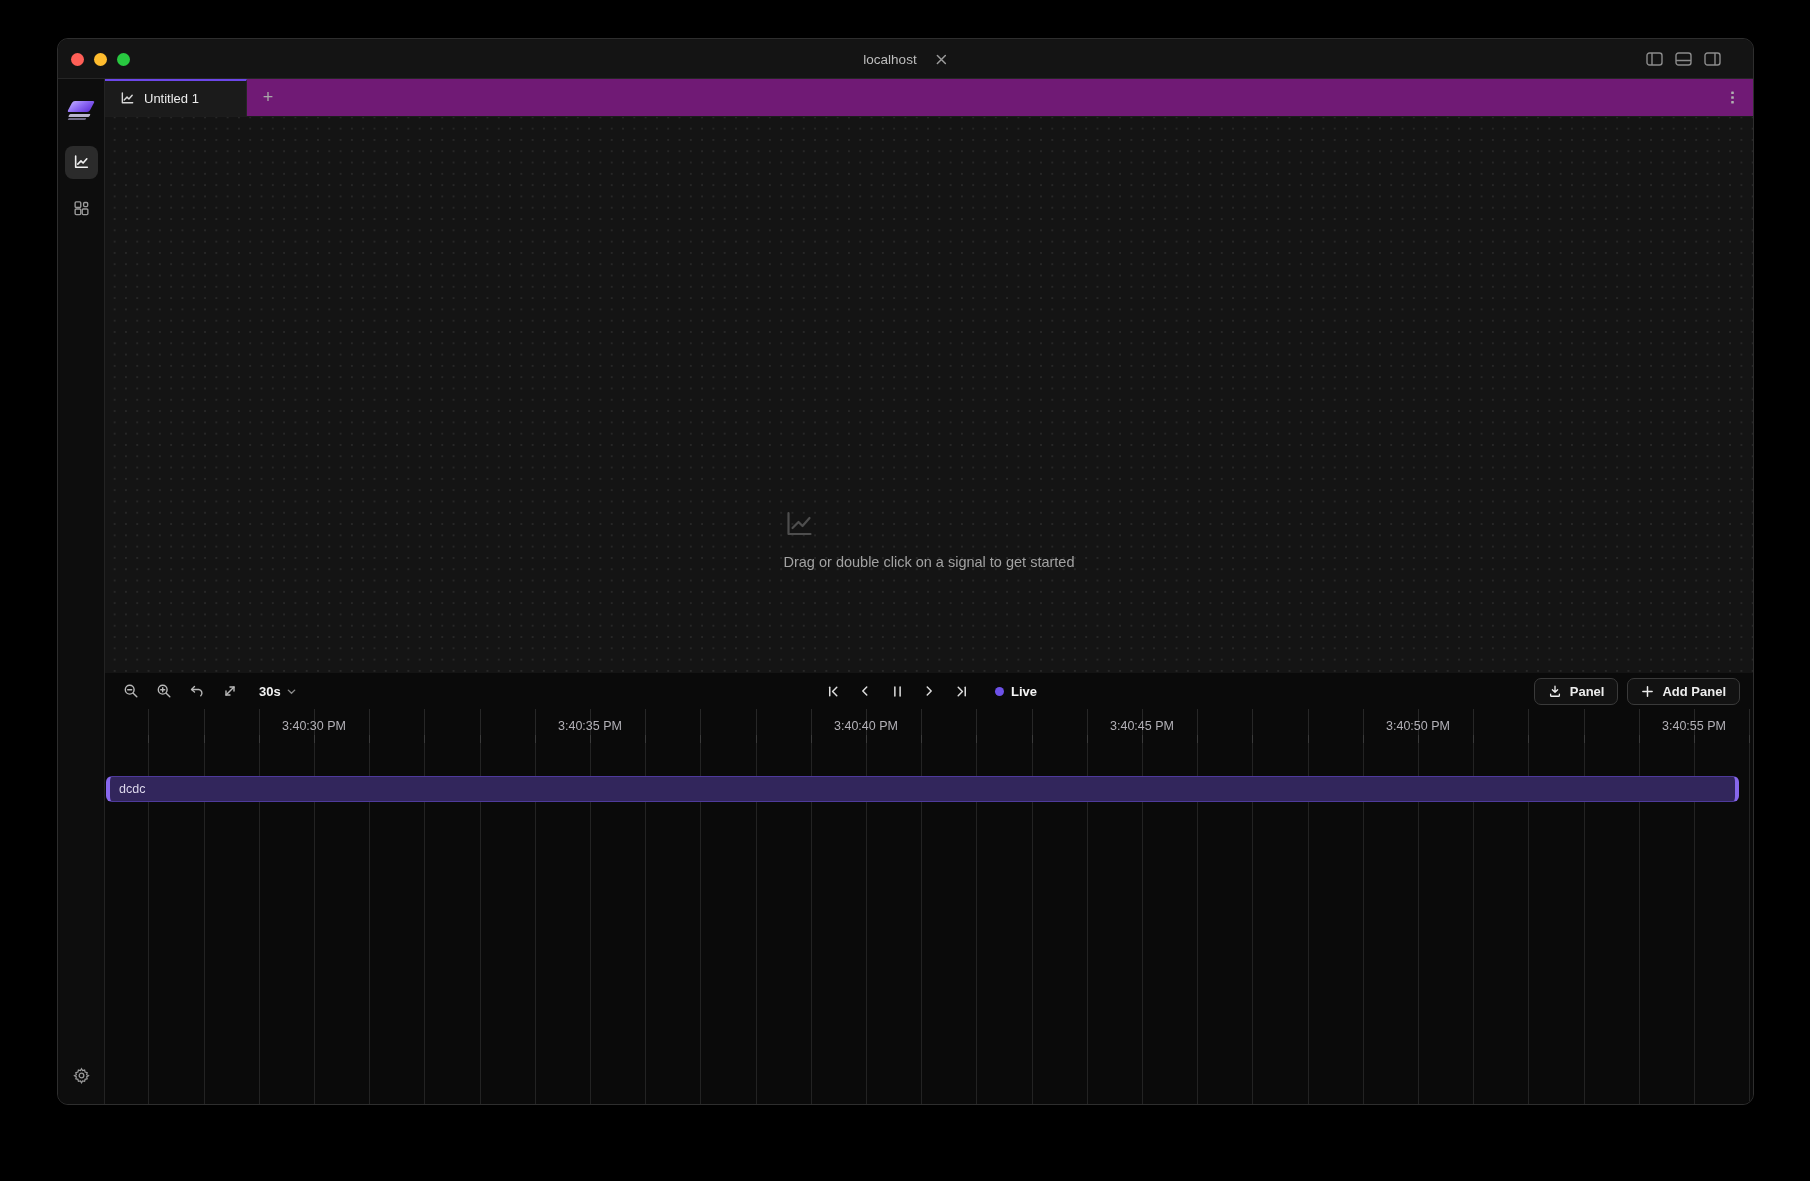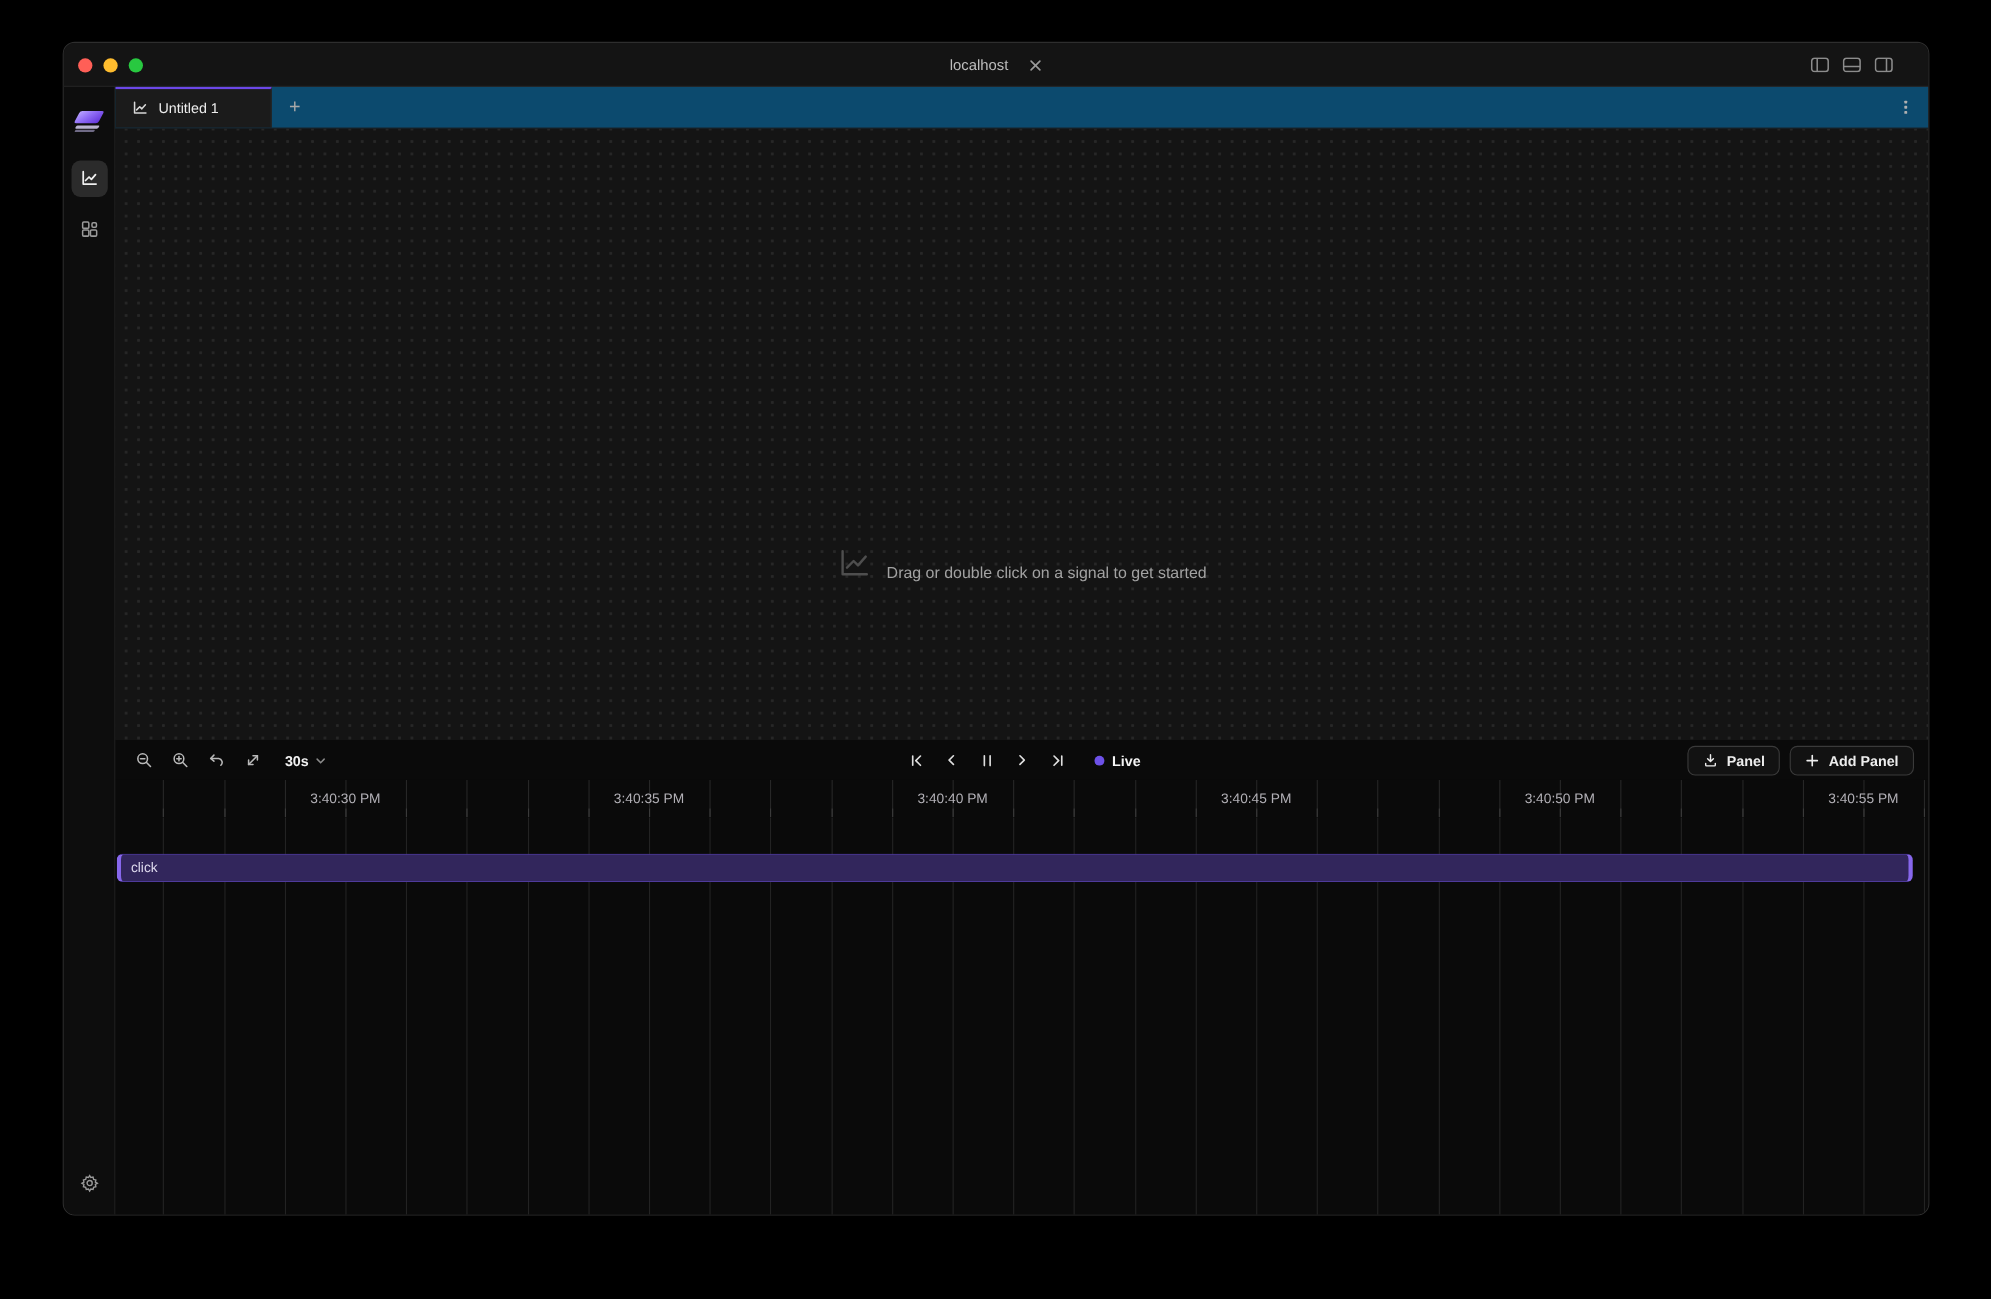--- a/index.html
+++ b/index.html
@@ -42,37 +42,37 @@
   .nav-btn.active { background:#2b2b2b; color:#f0f0f0; }
   .nav-chart { top:67px; }
   .nav-panels { top:113px; }
   .nav-gear { position:absolute; left:7px; bottom:13px; width:33px; height:33px;
               display:flex; align-items:center; justify-content:center; color:#9a9a9a; }
 
   
   .main { flex:1; display:flex; flex-direction:column; min-width:0; }
 
   
-  .tabbar { position:relative; height:38px; background:#0c4a6e; display:flex;
+  .tabbar { position:relative; height:38px; background:#701a75; display:flex;
             align-items:stretch; border-bottom:1px solid #1c1c1c; }
   .tab { width:142px; background:#1b1b1b; border-top:2px solid #6c47e8;
          border-right:1px solid #262626; display:flex; align-items:center;
          gap:9px; padding:0 0 0 15px; color:#ececec; font-size:13px; }
   .tab .t-icon { color:#d8d8d8; }
   .tab-add { width:42px; display:flex; align-items:center; justify-content:center;
              color:#a8a8a8; font-size:18px; }
   .tab-menu { position:absolute; right:14px; top:0; height:36px; display:flex;
               align-items:center; color:#b0b0b0; }
 
   
   .canvas { position:relative; height:556px; background:#141414;
             background-image:radial-gradient(circle,#272727 1.2px,transparent 1.4px);
             background-size:11.3px 11.3px; background-position:4px 6px; }
-  .empty { position:absolute; left:50%; top:380px; transform:translateX(-50%);
-           display:flex; align-items:flex-end; gap:13px; }
+  .empty { position:absolute; left:50%; top:392px; transform:translateX(-50%);
+           display:flex; flex-direction:column; align-items:flex-start; gap:13px; }
   .empty .e-icon { color:#4e4e4e; }
   .empty .e-text { color:#a2a2a2; font-size:14.5px; white-space:nowrap; }
 
   
   .toolbar { position:relative; height:36px; background:#0a0a0a;
              display:flex; align-items:center; padding:0 14px; }
   .tool-left { display:flex; align-items:center; gap:9px; color:#b9b9b9; }
   .tool-btn { width:24px; height:24px; display:flex; align-items:center;
               justify-content:center; border-radius:5px; }
   .range-ctl { display:flex; align-items:center; gap:5px; margin-left:8px; }
@@ -392,18 +392,18 @@
           <div class="grid-v" style="left: 1202.6px;"></div>
           <div class="grid-v" style="left: 1257.8px;"></div>
           <div class="grid-v" style="left: 1313px;"></div>
           <div class="grid-v" style="left: 1368.2px;"></div>
           <div class="grid-v" style="left: 1423.4px;"></div>
           <div class="grid-v" style="left: 1478.6px;"></div>
           <div class="grid-v" style="left: 1533.8px;"></div>
           <div class="grid-v" style="left: 1589px;"></div>
           <div class="grid-v" style="left: 1644.2px;"></div>
           <div class="track-bar" style="top: 33px; background: rgb(50, 38, 92); border-left-color: rgb(135, 103, 236); border-right-color: rgb(135, 103, 236);">
-            <span class="track-lbl">click</span>
+            <span class="track-lbl">dcdc</span>
           </div>
         </div>
     </div>
   </div>
 </div>
 
 </body></html>

